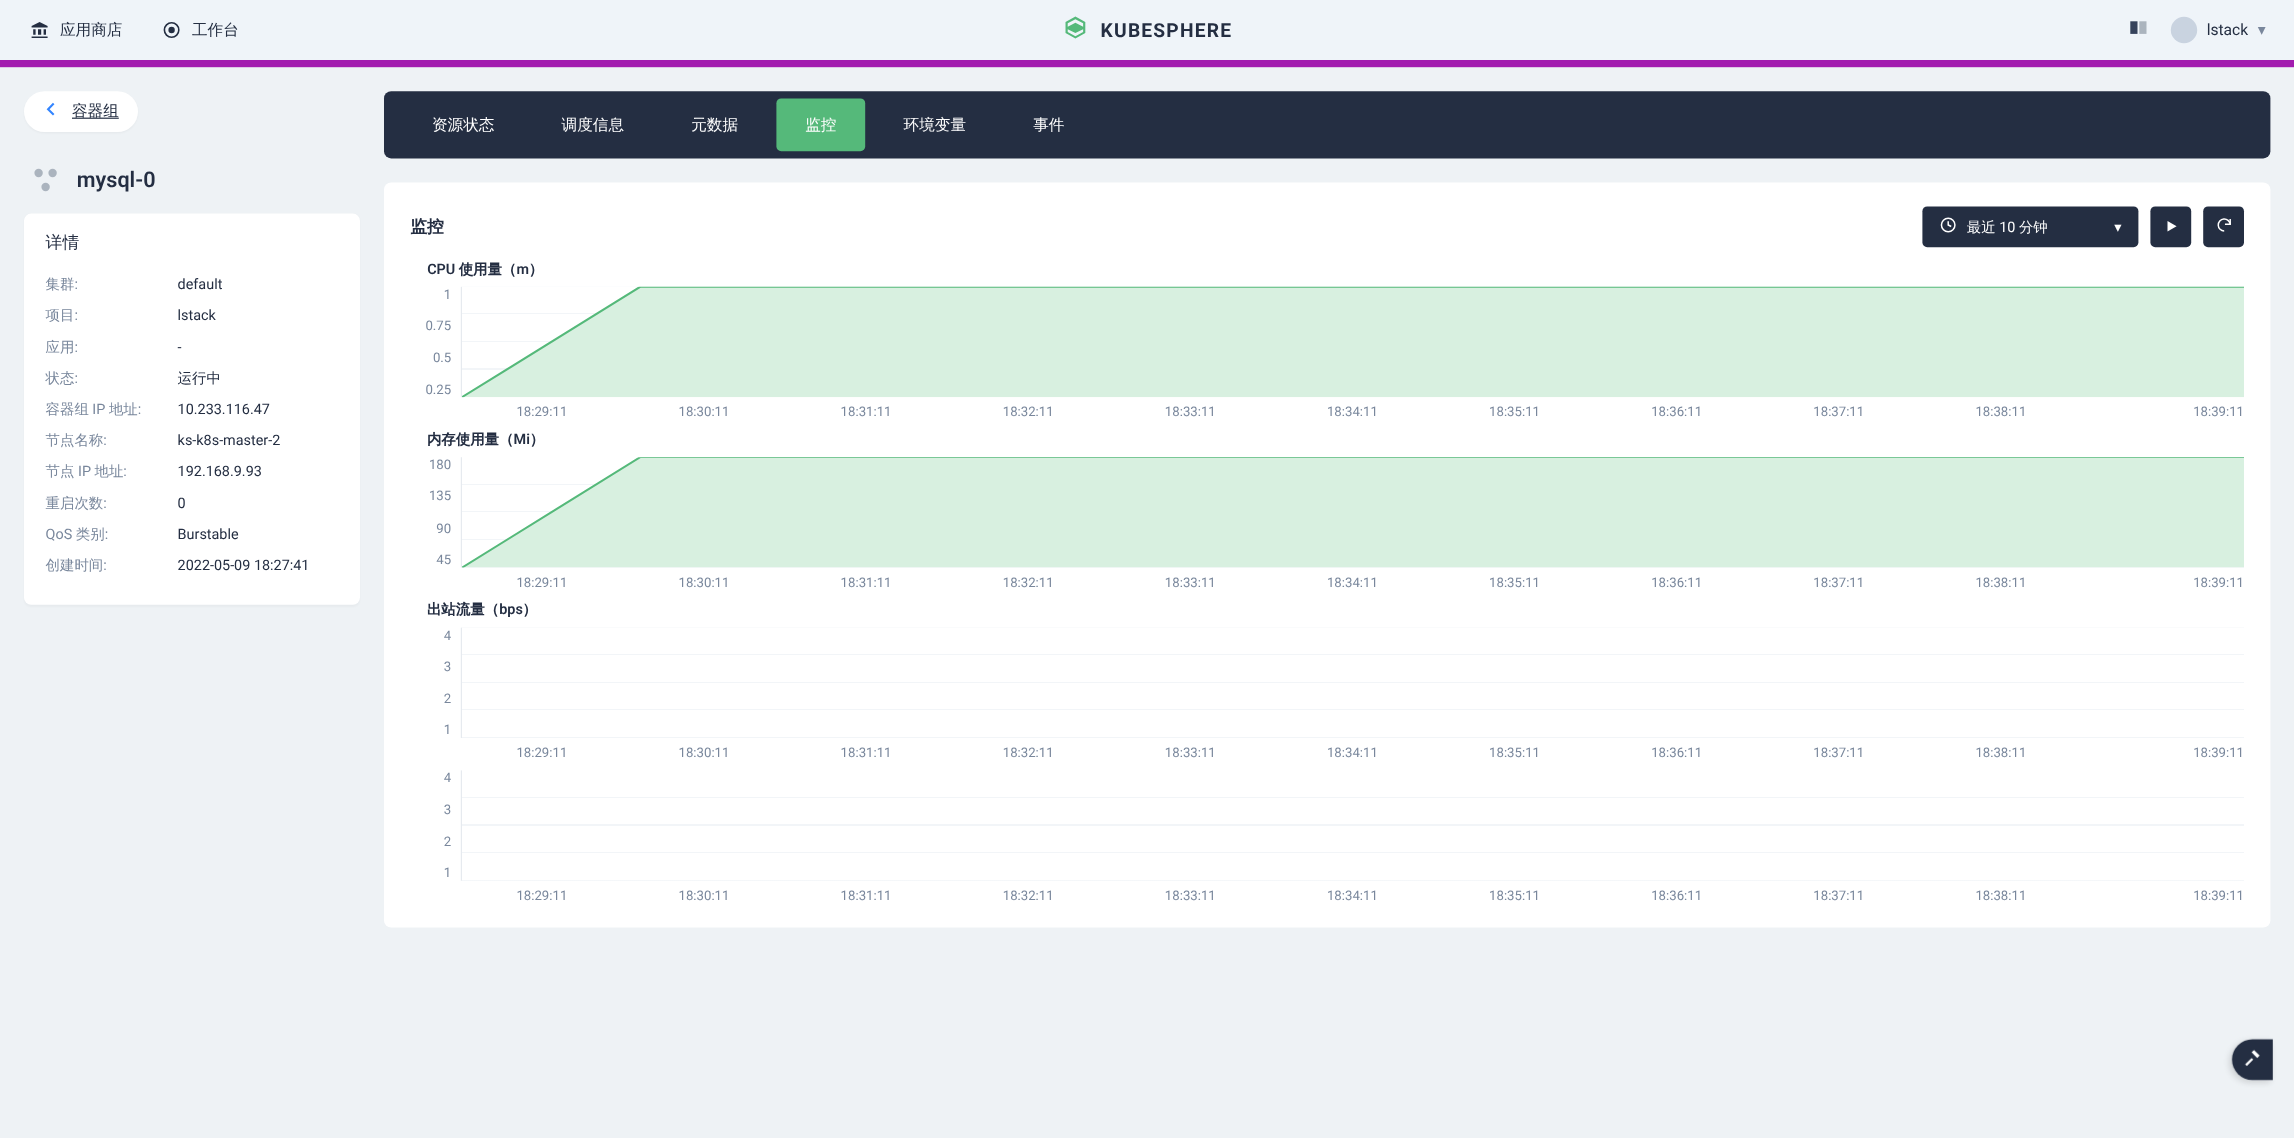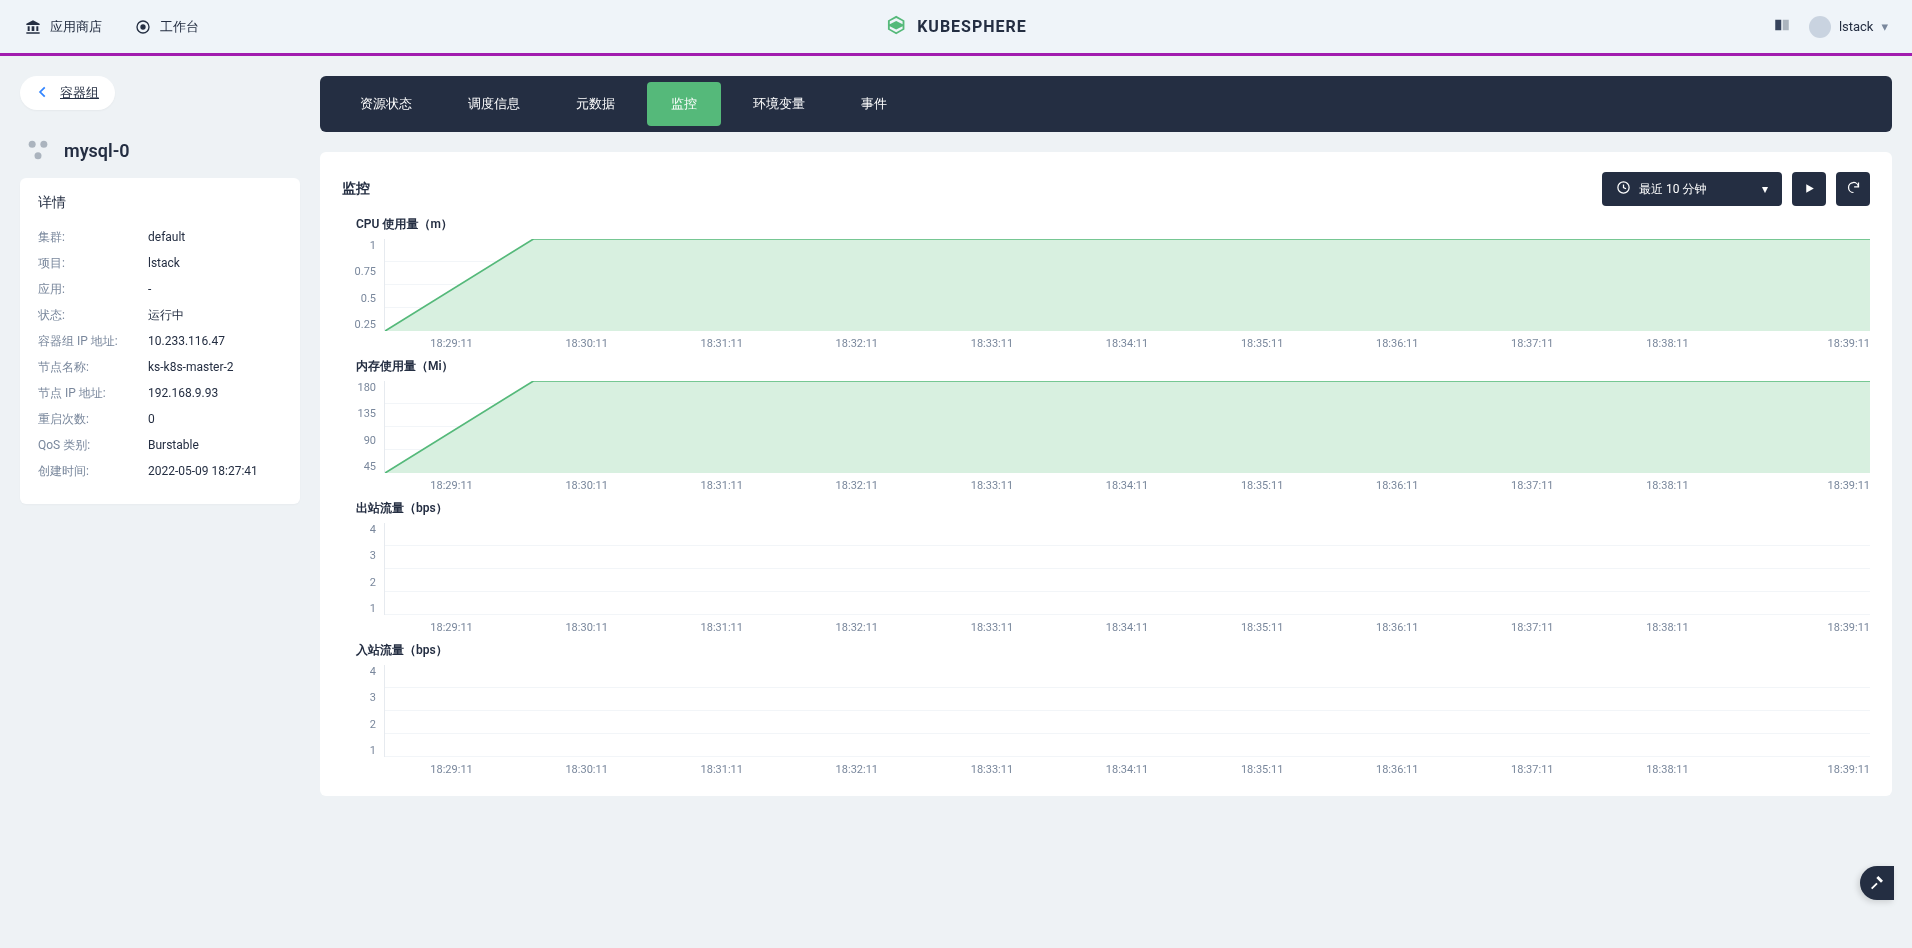--- a/index.html
+++ b/index.html
@@ -12,21 +12,21 @@
     --tabs-active:#55b97a;
     --danger:#ca2621;
     --chart-fill:#d8f0e0;
     --chart-line:#55b97a;
     --axis:#79879c;
   }
   *{box-sizing:border-box;font-family:-apple-system,BlinkMacSystemFont,"Segoe UI",Roboto,"PingFang SC","Hiragino Sans GB","Microsoft YaHei",sans-serif;}
   body{margin:0;background:var(--bg);color:var(--text);}
 
   
-  .topbar{height:56px;display:flex;align-items:center;justify-content:space-between;background:#eff4f9;border-bottom:3px solid #a21caf;padding:0 24px;}
+  .topbar{height:56px;display:flex;align-items:center;justify-content:space-between;background:#eff4f9;border-bottom:6px solid #a21caf;padding:0 24px;}
   .tb-left{display:flex;align-items:center;gap:32px;}
   .tb-item{display:flex;align-items:center;gap:8px;font-size:13px;color:var(--text);}
   .tb-item .ico{width:18px;height:18px;display:inline-flex;align-items:center;justify-content:center;}
   .tb-center{position:absolute;left:50%;transform:translateX(-50%);display:flex;align-items:center;gap:10px;}
   .brand{font-weight:700;letter-spacing:1px;font-size:16px;color:var(--text);}
   .tb-right{display:flex;align-items:center;gap:18px;}
   .avatar{width:22px;height:22px;border-radius:50%;background:#c9d3e0;display:inline-block;}
   .chev{color:var(--muted);}
 
   
@@ -331,21 +331,20 @@
               <div class="x-tick">18:33:11</div>
               <div class="x-tick">18:34:11</div>
               <div class="x-tick">18:35:11</div>
               <div class="x-tick">18:36:11</div>
               <div class="x-tick">18:37:11</div>
               <div class="x-tick">18:38:11</div>
               <div class="x-tick">18:39:11</div>
             </div>
           </div>
           <div class="chart-block">
-            <div class="chart-title">入站流量（bps）</div>
             <div class="chart-wrap">
               <div class="y-axis">
                 <span>4</span>
                 <span>3</span>
                 <span>2</span>
                 <span>1</span>
               </div>
               <div class="plot">
                 <div class="grid-bg"></div>
                 <svg viewBox="0 0 1000 92" preserveAspectRatio="none" class="area" style="width: 100%; height: 100%;"></svg>

